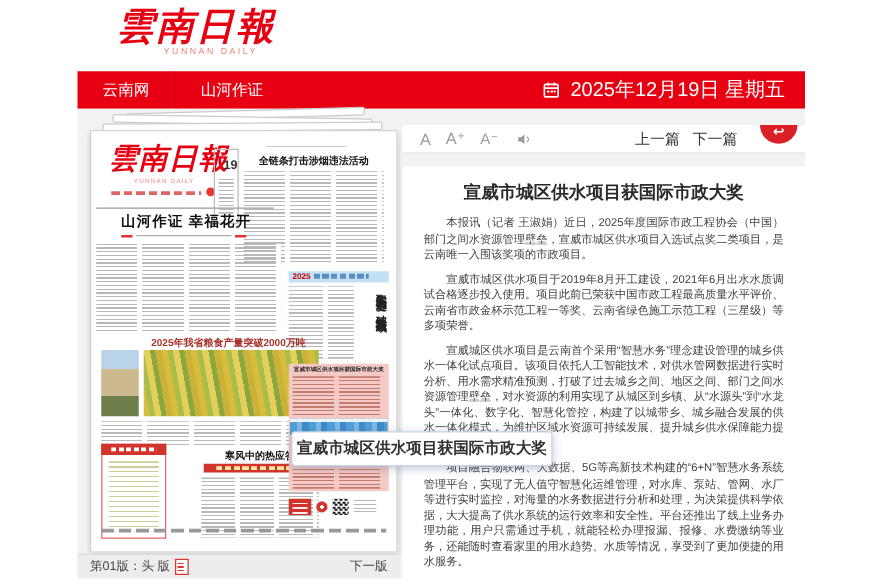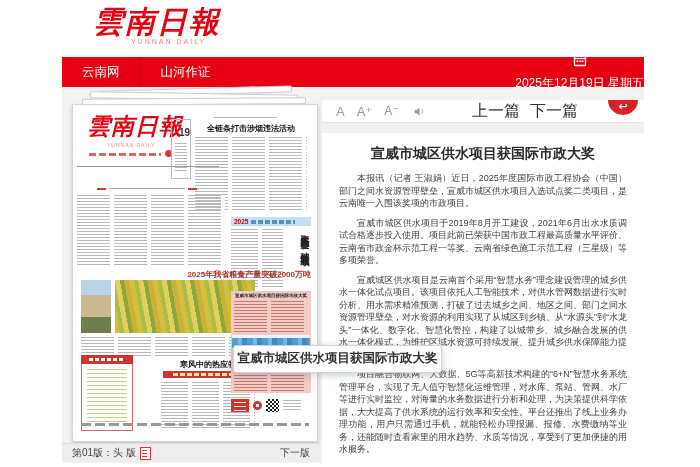--- a/index.html
+++ b/index.html
@@ -9,21 +9,21 @@
   .logo{position:absolute;left:93px;top:4px;width:140px;cursor:pointer;}
   .logo-cn{font-family:"DejaVu Serif",serif;font-style:italic;font-weight:bold;
            font-size:30px;line-height:36px;color:#e60012;letter-spacing:2px;}
   .logo-en{font-size:7px;letter-spacing:2px;color:#ef8079;margin-left:38px;margin-top:-2px;}
   
   .nav{position:absolute;left:62px;top:57px;width:582px;height:30px;background:#e60012;
        display:flex;align-items:center;color:#fff;font-size:12.5px;}
   .nav-item{padding:0 20px;line-height:30px;cursor:pointer;white-space:nowrap;}
   .nav-item + .nav-item{border-left:1px solid rgba(0,0,0,0.12);}
   .nav-spacer{flex:1;}
-  .nav-date{display:flex;align-items:center;gap:8px;font-size:12px;flex-direction:column;}
+  .nav-date{display:flex;align-items:center;gap:8px;padding-right:16px;font-size:16px;}
   
   .content{position:absolute;left:62px;top:87px;width:582px;height:376px;background:#f2f2f2;}
   
   .sheet{position:absolute;background:#fff;border:1px solid #ccc;height:5px;border-radius:2px;}
   .np{position:absolute;left:10px;top:17px;width:244px;height:336px;background:#fff;
       border:1px solid #d5d5d5;box-shadow:0 2px 4px rgba(0,0,0,0.18);cursor:pointer;}
   .np *{position:absolute;box-sizing:border-box;}
   .np-mast{left:14px;top:6px;font-family:"DejaVu Serif",serif;font-style:italic;font-weight:bold;
            font-size:23px;color:#e60012;letter-spacing:1px;}
   .np-mast-en{left:34px;top:37px;font-size:5px;letter-spacing:1px;color:#e88;}
@@ -52,21 +52,21 @@
   .np-sub .gy{flex:1;background:#aaa;height:1px;}
   .np-bodycols{left:4px;top:90px;width:148px;height:72px;}
   .np-sidebar-bar{left:158px;top:112px;width:80px;height:9px;background:#c4e0f4;font-size:6.5px;
                   font-weight:bold;color:#c00;line-height:9px;padding-left:3px;}
   .np-sidebar-bar i{position:static;display:inline-block;width:44px;height:4px;margin-left:3px;
                     background:repeating-linear-gradient(90deg,#5a8fc0 0 5px,transparent 5px 7px);}
   .np-side-cols{left:158px;top:124px;width:52px;height:58px;}
   .np-side-vert{left:212px;top:123px;width:26px;height:60px;font-size:9px;font-weight:bold;color:#222;
                 writing-mode:vertical-rl;text-orientation:upright;letter-spacing:1px;line-height:13px;}
   .np-photohead{left:48px;top:164px;width:190px;font-size:8px;font-weight:bold;color:#a8312a;
-                text-align:right;white-space:nowrap;}
+                text-align:left;white-space:nowrap;}
   .np-photo-big{left:42px;top:175px;width:140px;height:53px;
       background:repeating-linear-gradient(80deg,#d7bd3c 0 5px,#a9bd4a 5px 9px,#e3cf5a 9px 14px,#8da73f 14px 18px,#c9b13a 18px 23px);}
   .np-photo-small{left:8px;top:175px;width:30px;height:53px;
       background:linear-gradient(180deg,#b9d4e8 0 28%,#cdb98e 28% 70%,#6e7f4c 70%);}
   .np-under-cols{left:8px;top:232px;width:174px;height:20px;}
   .np-midhead{left:88px;top:254px;width:94px;font-size:8px;font-weight:bold;color:#111;text-align:center;}
   .np-redstrip{left:90px;top:266px;width:90px;height:7px;background:#d0342c;}
   .np-redstrip i{position:static;display:block;width:70px;height:3px;margin:2px auto;
                  background:repeating-linear-gradient(90deg,#ffe9a0 0 5px,transparent 5px 7px);}
   .np-midcols{left:88px;top:277px;width:94px;height:48px;}
@@ -105,21 +105,21 @@
        background-size:5px 7px;background-repeat:no-repeat;background-position:1px 2px;cursor:pointer;}
   .next-page{cursor:pointer;margin-left:40px;}
   
   .toolbar{position:absolute;left:260px;top:13px;width:322px;height:23px;background:#fff;
            border-bottom:1px solid #e3e3e3;display:flex;align-items:center;padding:0 14px;
            box-sizing:border-box;color:#999;}
   .tb-font{font-size:13px;margin-right:12px;cursor:pointer;}
   .tb-font.sm{font-size:12px;}
   .tb-speaker{margin-left:2px;cursor:pointer;display:flex;align-items:center;}
   .tb-spacer{flex:1;}
-  .tb-nav{font-size:16px;color:#333;margin-right:52px;display:flex;gap:10px;}
+  .tb-nav{font-size:12px;color:#333;margin-right:40px;display:flex;gap:10px;}
   .tb-nav span{cursor:pointer;}
   .tb-return{position:absolute;right:6px;top:0;width:30px;height:15px;background:#da1f26;
              border-radius:0 0 16px 16px;color:#fff;font-size:11px;font-weight:bold;
              text-align:center;line-height:13px;cursor:pointer;}
   .article{position:absolute;left:260px;top:46px;width:322px;height:330px;background:#fff;
            padding:8px 17px;box-sizing:border-box;overflow:hidden;}
   .article h1{margin:4px 0 9px;font-size:14px;color:#2b2b2b;text-align:center;font-weight:bold;}
   .article p{margin:7px 0;font-size:9px;line-height:12.5px;color:#3f3f3f;
              text-align:justify;text-indent:2em;}
   
@@ -169,20 +169,21 @@
       <div class="np-slogan"></div>
       <div class="np-seal"></div>
       <div class="np-datebox">
         <b>19</b>
         <span class="fl"></span>
       </div>
       <div class="np-topline fl"></div>
       <div class="np-tophead">全链条打击涉烟违法活动</div>
       <div class="np-topcols fl4"></div>
       <div class="np-hr"></div>
+      <div class="np-mainhead">山河作证 幸福花开</div>
       <div class="np-sub">
           <i class="rd"></i>
           <i class="gy"></i>
           <i class="rd"></i>
         </div>
       <div class="np-bodycols fl4"></div>
       <div class="np-sidebar-bar"><span style="position:static;">2025</span><i></i></div>
       <div class="np-side-cols fl3"></div>
       <div class="np-side-vert">聚焦五大赛道 破解发展瓶颈</div>
       <div class="np-photohead">2025年我省粮食产量突破2000万吨</div>

